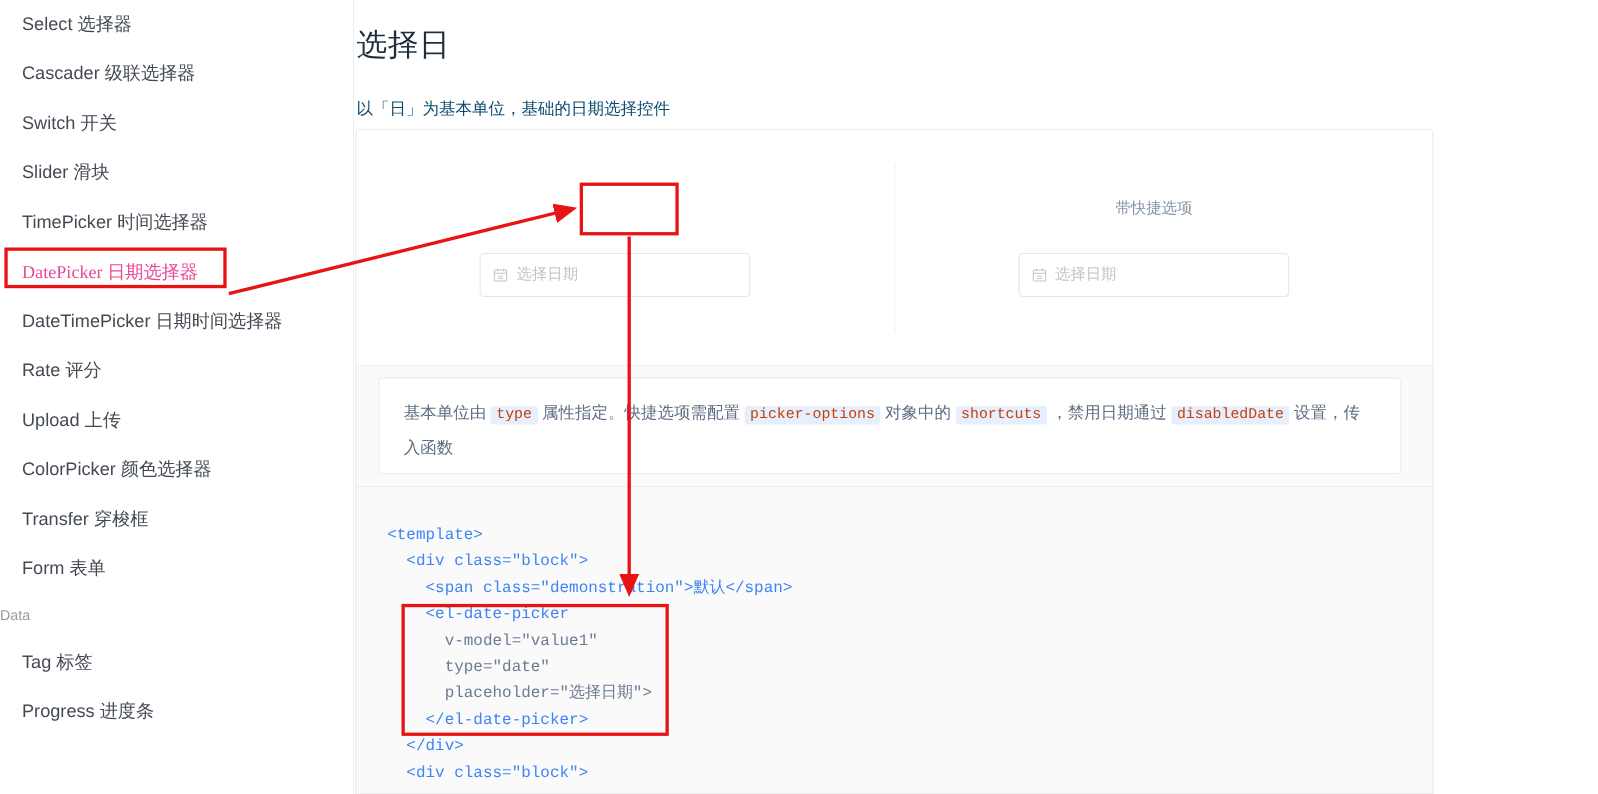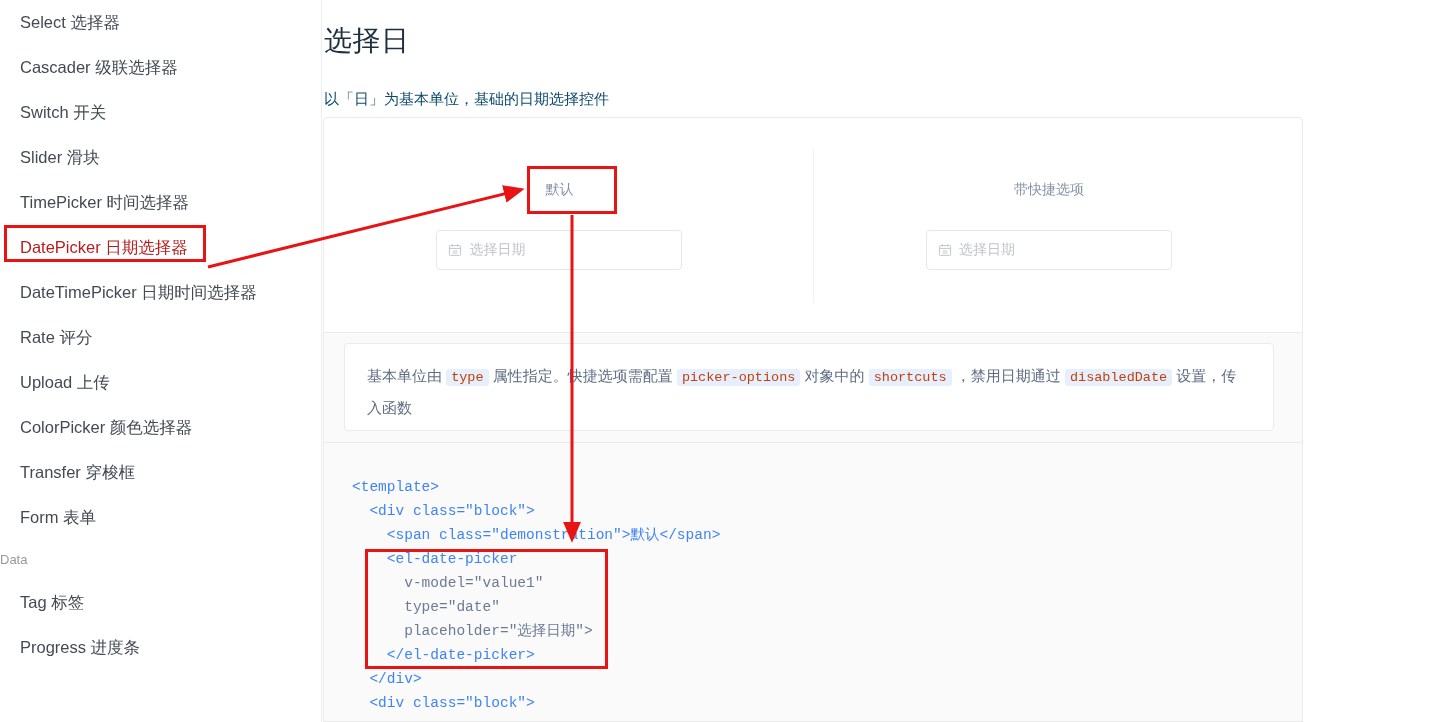--- a/index.html
+++ b/index.html
@@ -20,21 +20,21 @@
   }
   .nav-list { list-style: none; margin: 0; padding: 0; }
   .nav-item {
     height: 45px; line-height: 45px;
     padding-left: 20px;
     font-size: 16.5px;
     color: #444a54;
     white-space: nowrap;
     cursor: pointer;
   }
-  .nav-item.active { color: #b91c1c; }
+  .nav-item.active { color: #ec4899; font-family: Liberation Serif, serif; }
   .nav-group {
     height: 40px; line-height: 40px;
     font-size: 13px;
     color: #999;
   }
 
   
   .content {
     position: absolute; left: 322px; top: 0; right: 0; bottom: 0;
     background: #ffffff;
@@ -180,21 +180,20 @@
 
   <main class="content">
 
     <h1 class="page-title">选择日</h1>
     <div class="page-desc">以「日」为基本单位，基础的日期选择控件</div>
 
     <section class="demo-card">
       <div class="demo-row">
 
         <div class="demo-col first">
-          <div class="demo-label">默认</div>
           <div class="date-input">
             <span class="cal-icon">
               <svg viewBox="0 0 16 16" width="14" height="14" fill="none" stroke="currentColor" stroke-width="1.1">
                 <rect x="1.6" y="2.9" width="12.8" height="11.3" rx="1.1"></rect>
                 <line x1="1.6" y1="6.2" x2="14.4" y2="6.2"></line>
                 <line x1="4.8" y1="1.4" x2="4.8" y2="4.2"></line>
                 <line x1="11.2" y1="1.4" x2="11.2" y2="4.2"></line>
                 <line x1="5.2" y1="9.2" x2="10.8" y2="9.2"></line>
                 <line x1="5.2" y1="11.6" x2="10.8" y2="11.6"></line>
               </svg>

